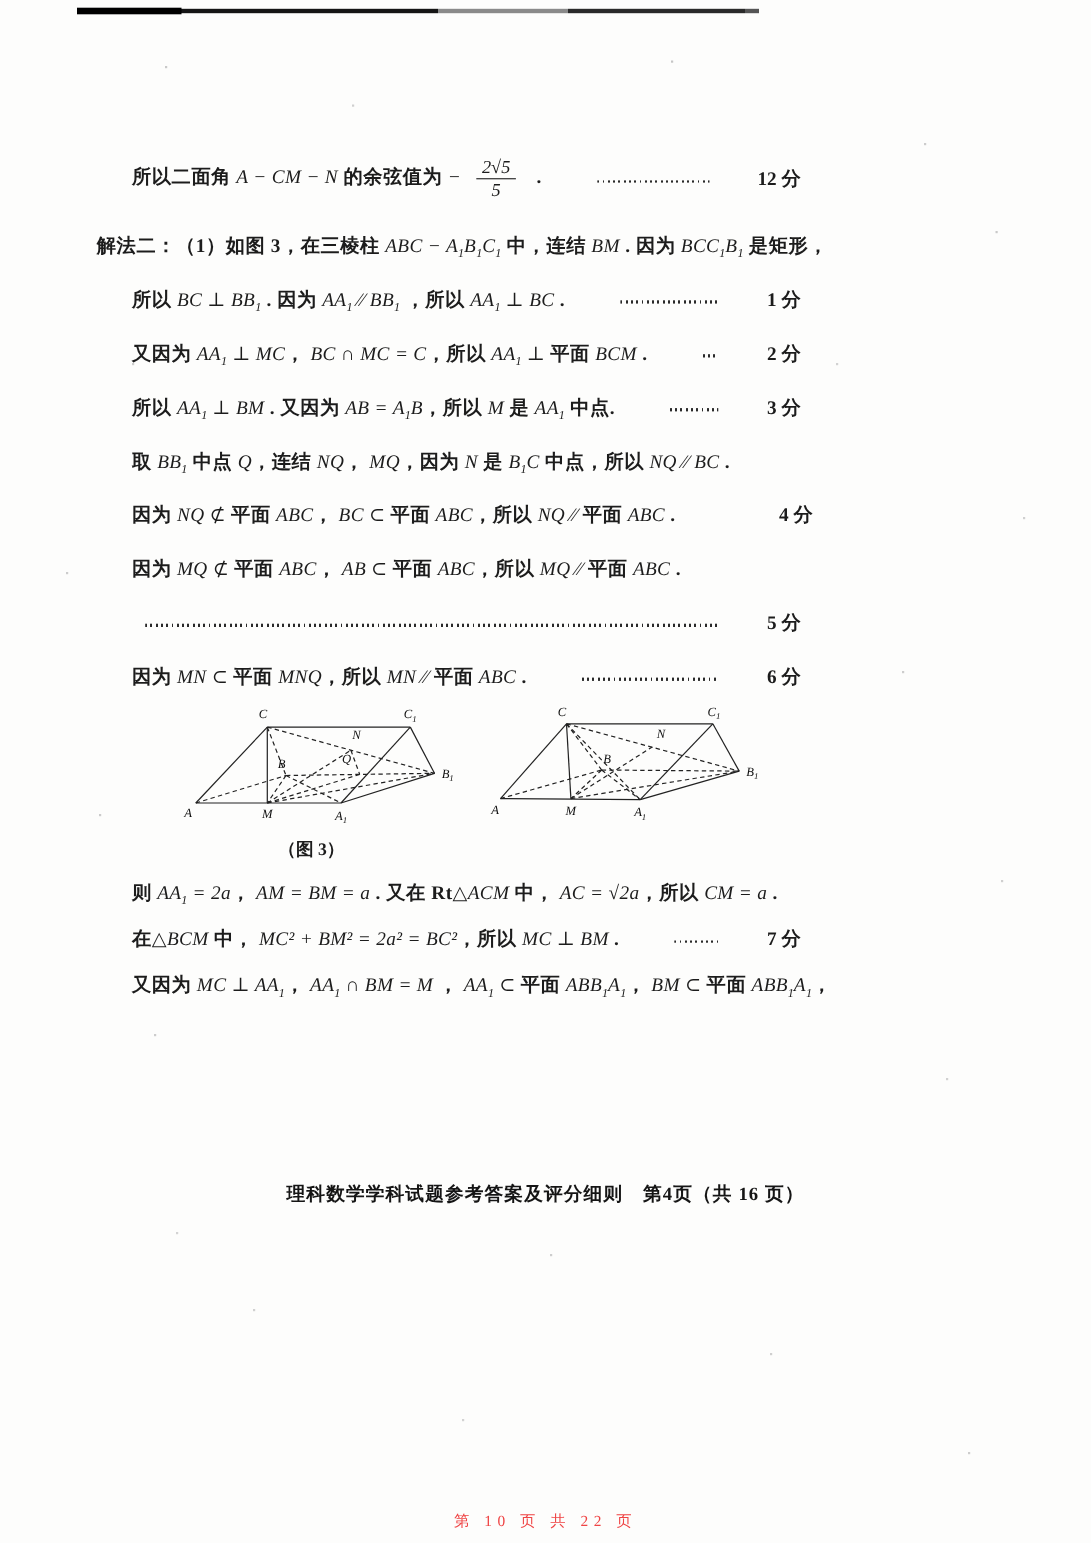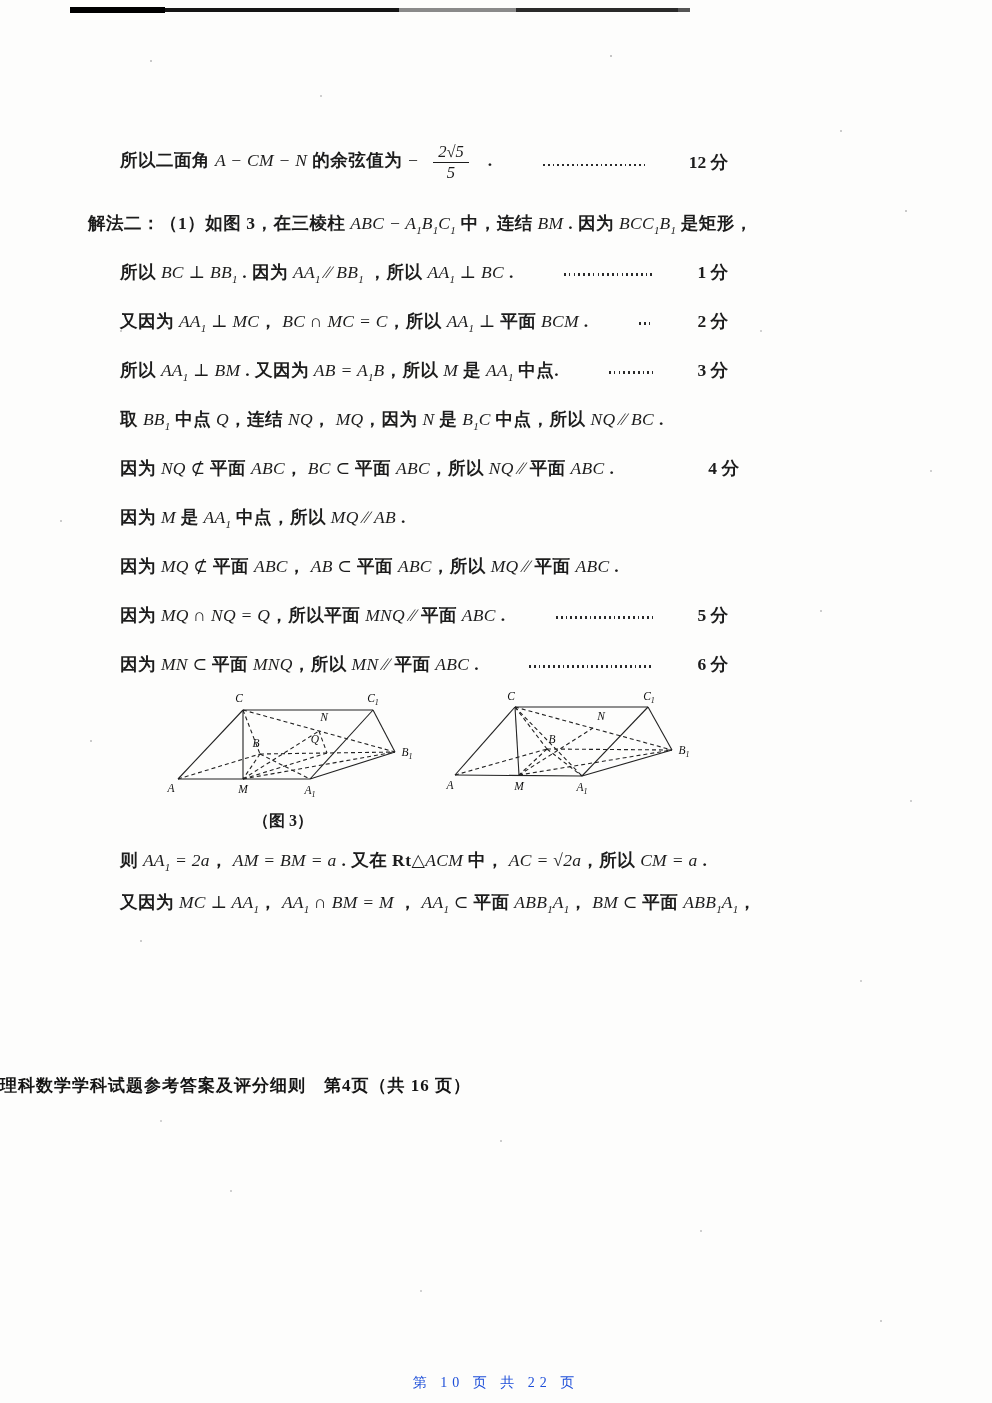--- a/index.html
+++ b/index.html
@@ -57,27 +57,27 @@
   .figure svg line{stroke:#222;stroke-width:1.1;fill:none;}
   .figure svg text{font-family:"Liberation Serif","DejaVu Serif",serif;font-style:italic;font-size:11.5px;fill:#111;text-anchor:middle;}
   .fig-caption{text-align:center;font-size:16px;font-weight:600;margin-top:6px;
                font-family:"Liberation Serif",serif;}
   #fig0{left:64px;top:2px;}
   #fig1{left:357px;top:2px;}
   #fig0 .fig-caption{transform:translateX(-9px);}
   #fig1 .fig-caption{transform:translateX(-50px);}
   .sec2{margin-top:8px;}
   .footer-inner{
-    position:absolute;top:1074px;left:0;width:100%;
+    position:absolute;top:1074px;left:0;width:100%;text-align:center;
     font-size:17px;font-weight:700;letter-spacing:1px;color:#151515;
     font-family:"Liberation Serif",serif;
   }
   .footer-outer{
     position:absolute;top:1374px;left:0;width:100%;text-align:center;
-    font-size:14px;font-weight:500;letter-spacing:5px;color:#1d4ed8;
+    font-size:14px;font-weight:500;letter-spacing:5px;color:#ef4444;
     font-family:"Liberation Serif",serif;
   }
 </style>
 </head>
 <body>
 
 <div class="page">
 
   <div class="scan-bar"></div>
   <div class="scan-bar-thick"></div>
@@ -114,27 +114,23 @@
         </div>
         <div class="line indent">
           <span class="line-content"><span class="cjk">取 </span><span class="math">BB</span><sub class="msub">1</sub><span class="cjk"> 中点 </span><span class="math">Q</span><span class="cjk">，连结 </span><span class="math">NQ</span><span class="cjk">， </span><span class="math">MQ</span><span class="cjk">，因为 </span><span class="math">N</span><span class="cjk"> 是 </span><span class="math">B</span><sub class="msub">1</sub><span class="math">C</span><span class="cjk"> 中点，所以 </span><span class="math">NQ ∕∕ BC</span><span class="cjk"> .</span></span>
         </div>
         <div class="line indent">
           <span class="line-content"><span class="cjk">因为 </span><span class="math">NQ ⊄ </span><span class="cjk">平面 </span><span class="math">ABC</span><span class="cjk">， </span><span class="math">BC ⊂ </span><span class="cjk">平面 </span><span class="math">ABC</span><span class="cjk">，所以 </span><span class="math">NQ ∕∕</span><span class="cjk"> 平面 </span><span class="math">ABC</span><span class="cjk"> .</span></span>
           <span class="leader"></span>
           <span class="score">4 分</span>
         </div>
         <div class="line indent">
-          <span class="line-content"><span class="cjk">因为 </span><span class="math">M</span><span class="cjk"> 是 </span><span class="math">AA</span><sub class="msub">1</sub><span class="cjk"> 中点，所以 </span><span class="math">MQ ∕∕ AB</span><span class="cjk"> .</span></span>
-        </div>
-        <div class="line indent">
           <span class="line-content"><span class="cjk">因为 </span><span class="math">MQ ⊄ </span><span class="cjk">平面 </span><span class="math">ABC</span><span class="cjk">， </span><span class="math">AB ⊂ </span><span class="cjk">平面 </span><span class="math">ABC</span><span class="cjk">，所以 </span><span class="math">MQ ∕∕</span><span class="cjk"> 平面 </span><span class="math">ABC</span><span class="cjk"> .</span></span>
         </div>
         <div class="line indent">
-          <span class="line-content"><span class="cjk">因为 </span><span class="math">MQ ∩ NQ = Q</span><span class="cjk">，所以平面 </span><span class="math">MNQ ∕∕</span><span class="cjk"> 平面 </span><span class="math">ABC</span><span class="cjk"> .</span></span>
           <span class="leader"></span>
           <span class="score">5 分</span>
         </div>
         <div class="line indent">
           <span class="line-content"><span class="cjk">因为 </span><span class="math">MN ⊂ </span><span class="cjk">平面 </span><span class="math">MNQ</span><span class="cjk">，所以 </span><span class="math">MN ∕∕</span><span class="cjk"> 平面 </span><span class="math">ABC</span><span class="cjk"> .</span></span>
           <span class="leader"></span>
           <span class="score">6 分</span>
         </div>
       </div>
 
@@ -198,20 +194,25 @@
             <text x="156" y="30">N</text>
           </svg>
       </div>
     </div>
 
     <div class="sec2">
         <div class="line indent">
           <span class="line-content"><span class="cjk">则 </span><span class="math">AA</span><sub class="msub">1</sub><span class="math"> = 2a</span><span class="cjk">， </span><span class="math">AM = BM = a</span><span class="cjk"> . 又在 Rt</span><span class="math">△ACM</span><span class="cjk"> 中， </span><span class="math">AC = √2a</span><span class="cjk">，所以 </span><span class="math">CM = a</span><span class="cjk"> .</span></span>
         </div>
         <div class="line indent">
+          <span class="line-content"><span class="cjk">在</span><span class="math">△BCM</span><span class="cjk"> 中， </span><span class="math">MC² + BM² = 2a² = BC²</span><span class="cjk">，所以 </span><span class="math">MC ⊥ BM</span><span class="cjk"> .</span></span>
+          <span class="leader"></span>
+          <span class="score">7 分</span>
+        </div>
+        <div class="line indent">
           <span class="line-content"><span class="cjk">又因为 </span><span class="math">MC ⊥ AA</span><sub class="msub">1</sub><span class="cjk">， </span><span class="math">AA</span><sub class="msub">1</sub><span class="math"> ∩ BM = M</span><span class="cjk"> ， </span><span class="math">AA</span><sub class="msub">1</sub><span class="math"> ⊂ </span><span class="cjk">平面 </span><span class="math">ABB</span><sub class="msub">1</sub><span class="math">A</span><sub class="msub">1</sub><span class="cjk">， </span><span class="math">BM ⊂ </span><span class="cjk">平面 </span><span class="math">ABB</span><sub class="msub">1</sub><span class="math">A</span><sub class="msub">1</sub><span class="cjk">，</span></span>
         </div>
       </div>
 
   </div>
 
   <div class="footer-inner">理科数学学科试题参考答案及评分细则　第4页（共 16 页）</div>
   <div class="footer-outer">第 10 页 共 22 页</div>
 
 </div>

